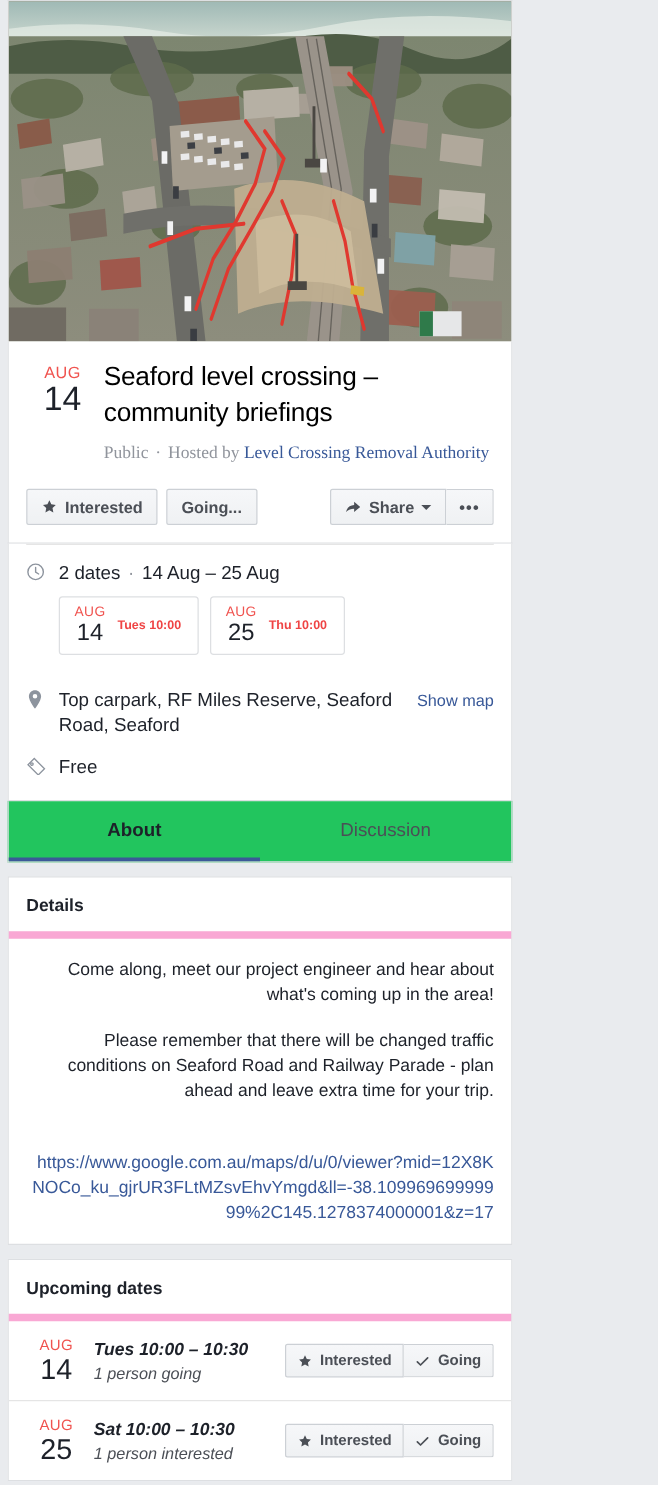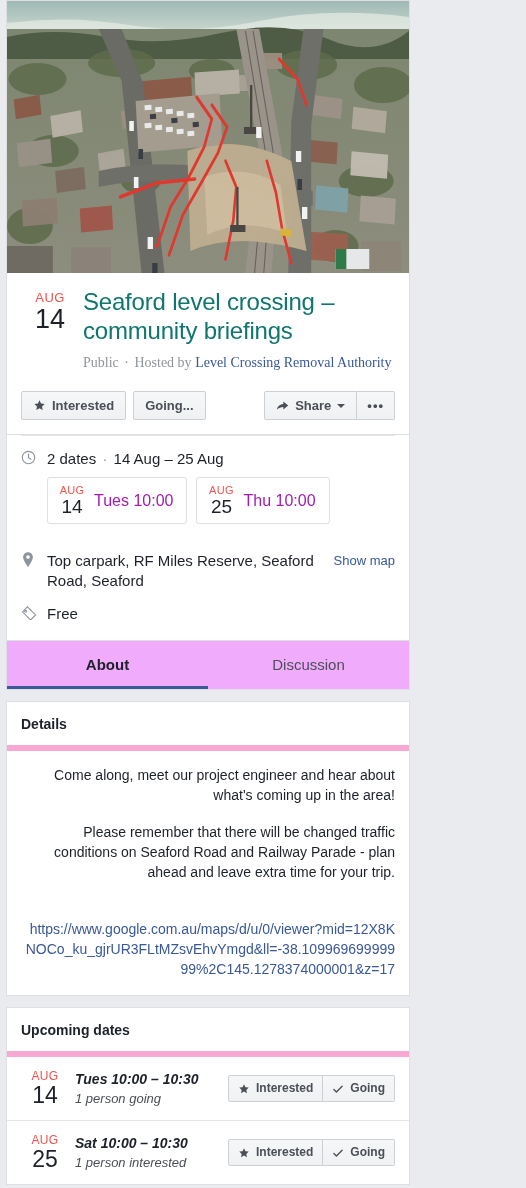--- a/index.html
+++ b/index.html
@@ -57,23 +57,23 @@
     letter-spacing: .4px;
   }
   .datebox .day {
     color: #1d2129;
     font-size: 27px;
     line-height: 29px;
     font-weight: 400;
   }
   .title-block { flex: 1; padding-left: 4px; }
   .ev-title {
-    font-size: 24px;
+    font-size: 21px;
     line-height: 29px;
-    color: #0f766e;
+    color: #000000;
     font-weight: 400;
     letter-spacing: -.2px;
   }
   .ev-sub {
     font-size: 14px;
     line-height: 20px;
     color: #90949c;
     margin-top: 8px;
     font-family: Liberation Serif, serif;
   }
@@ -162,29 +162,29 @@
     padding: 6px 13px 6px 11px;
     cursor: pointer;
   }
   .pill + .pill { margin-left: 9px; }
   .pill .pmon {
     color: #f0534f; font-size: 11px; line-height: 12px; letter-spacing: .3px;
   }
   .pill .pday { color: #1d2129; font-size: 19px; line-height: 21px; }
   .pill .pleft { text-align: center; min-width: 26px; }
   .pill .pright {
-    font-size: 16px; font-weight: normal; color: #a21caf;
+    font-size: 10px; font-weight: bold; color: #ef4444;
     padding-left: 9px; white-space: nowrap;
   }
 
   .free-row { padding-bottom: 16px; }
 
   
   .tabs-card {
-    background: #f0abfc;
+    background: #22c55e;
     margin: 0 6px;
     border: 1px solid #dddfe2;
     border-top: none;
     display: flex;
   }
   .tab {
     flex: 1;
     text-align: center;
     font-size: 15px;
     color: #4b4f56;

